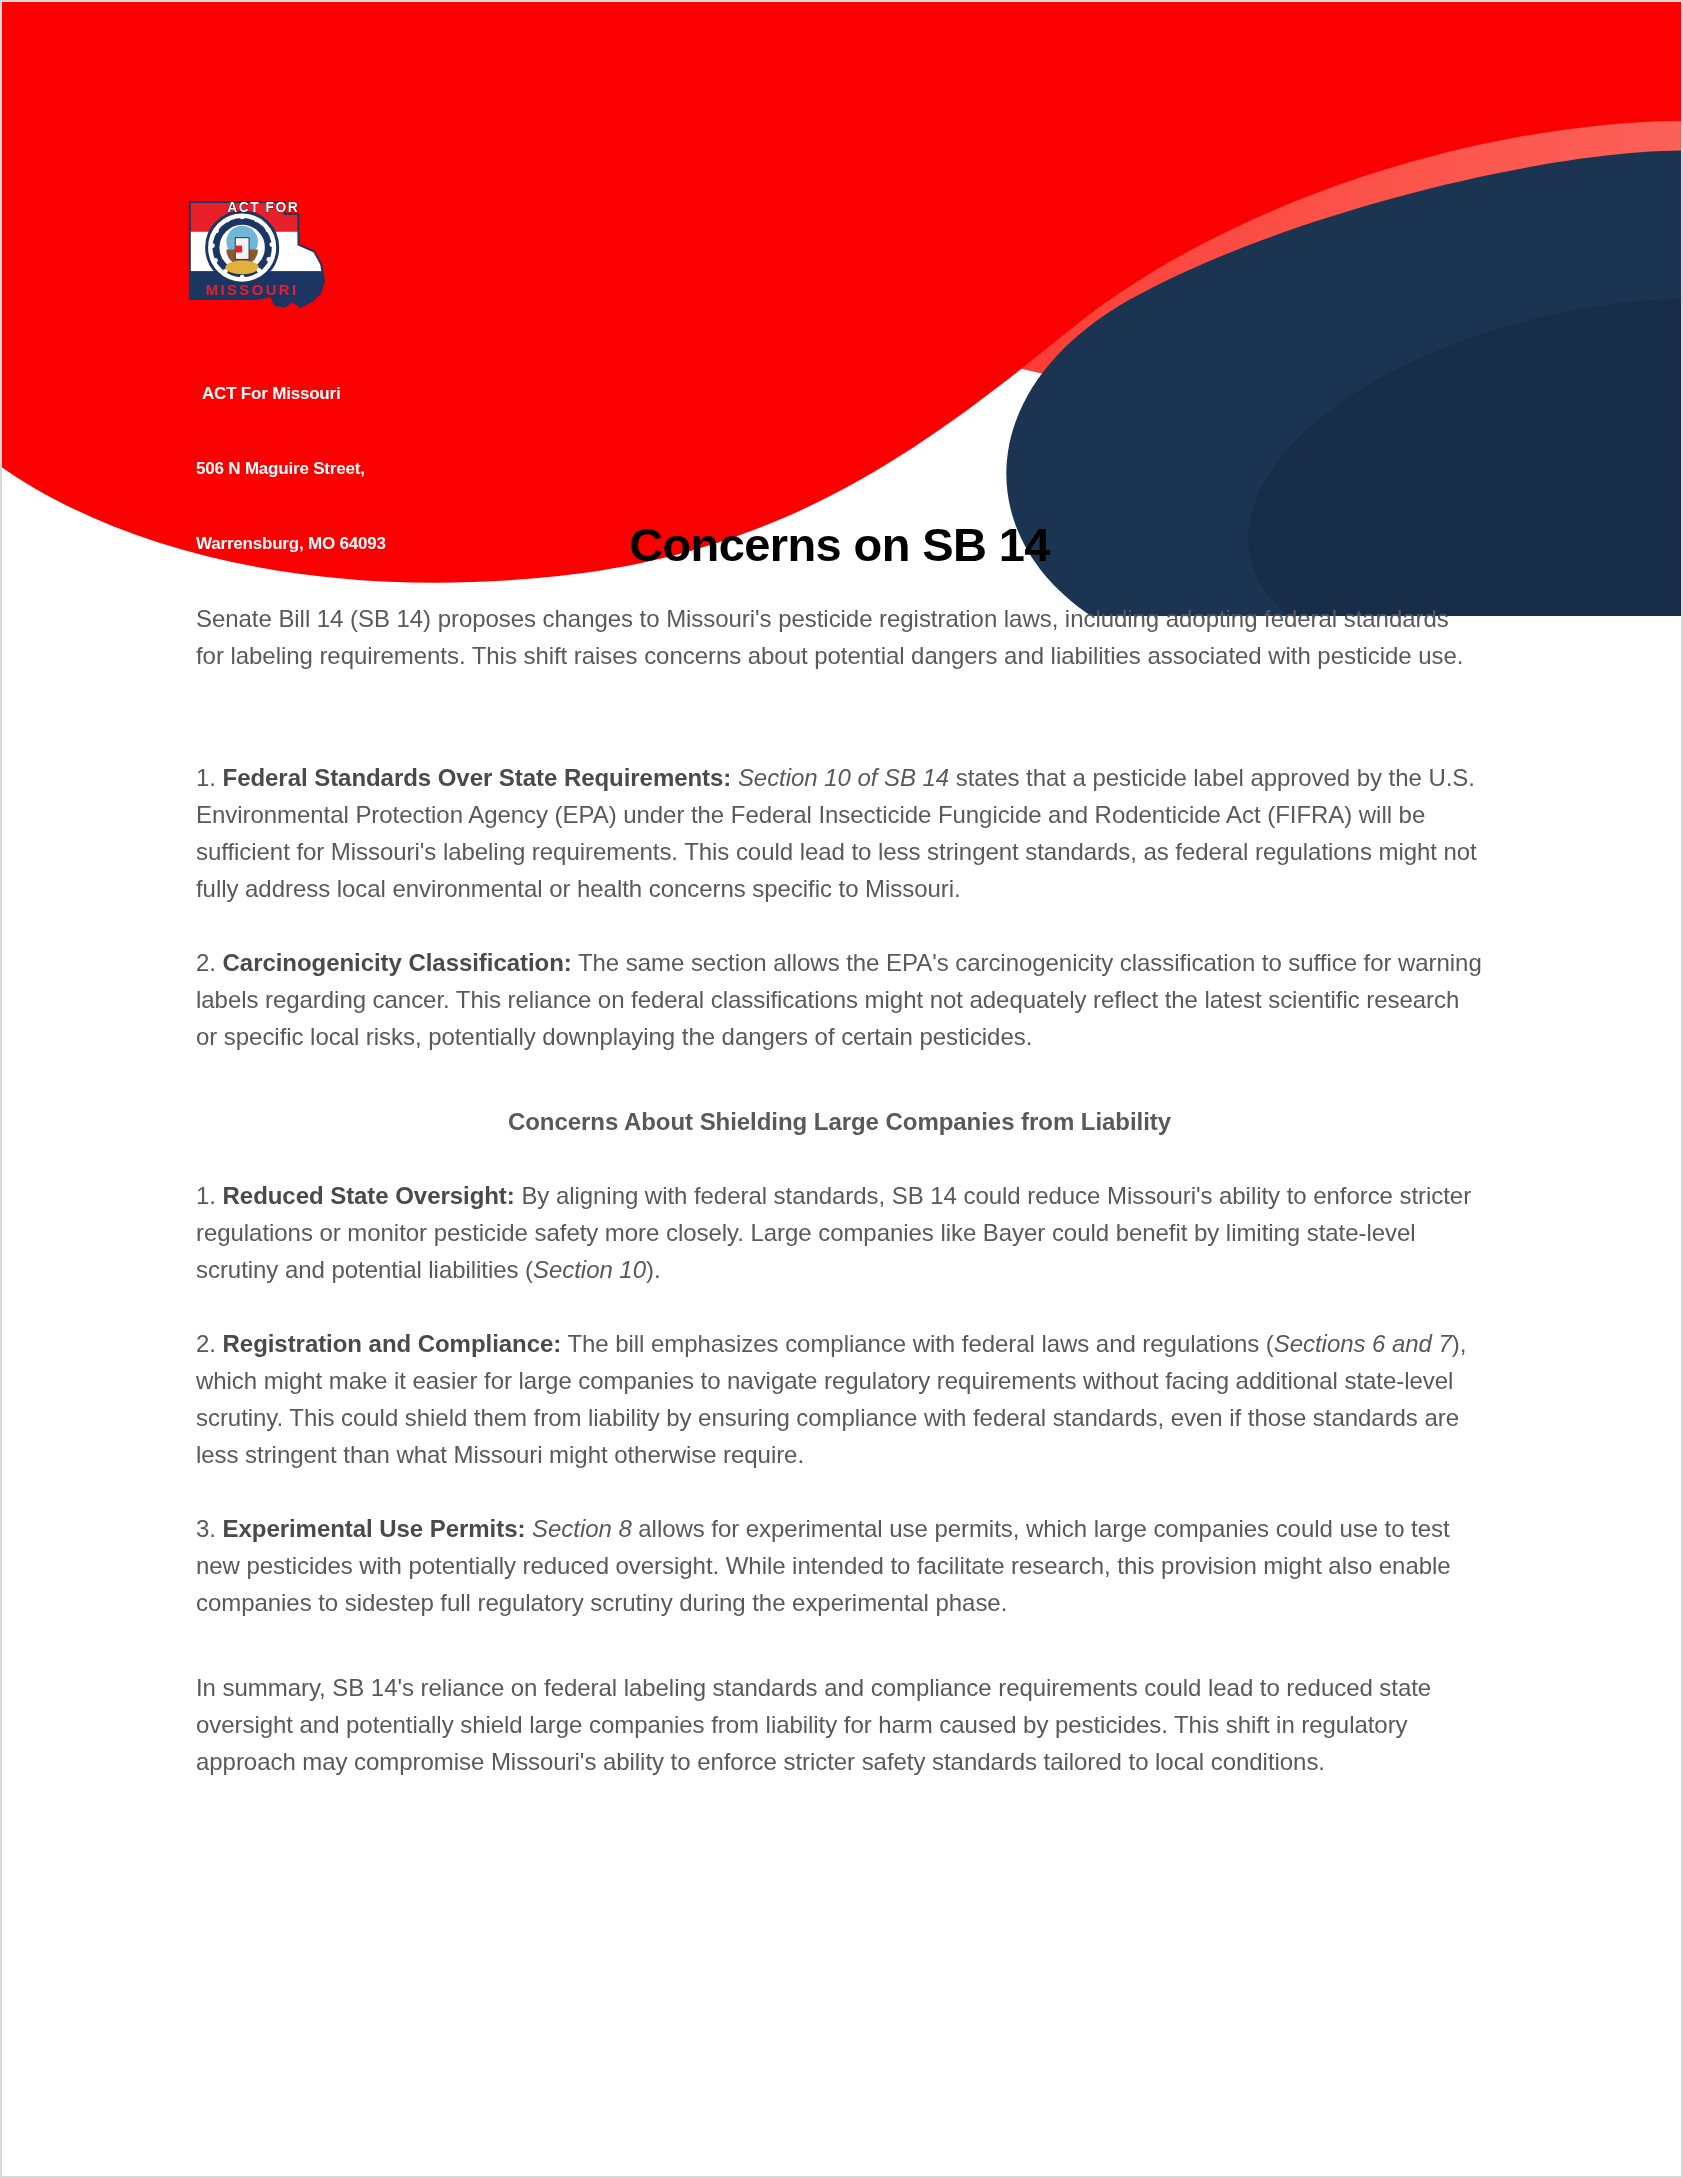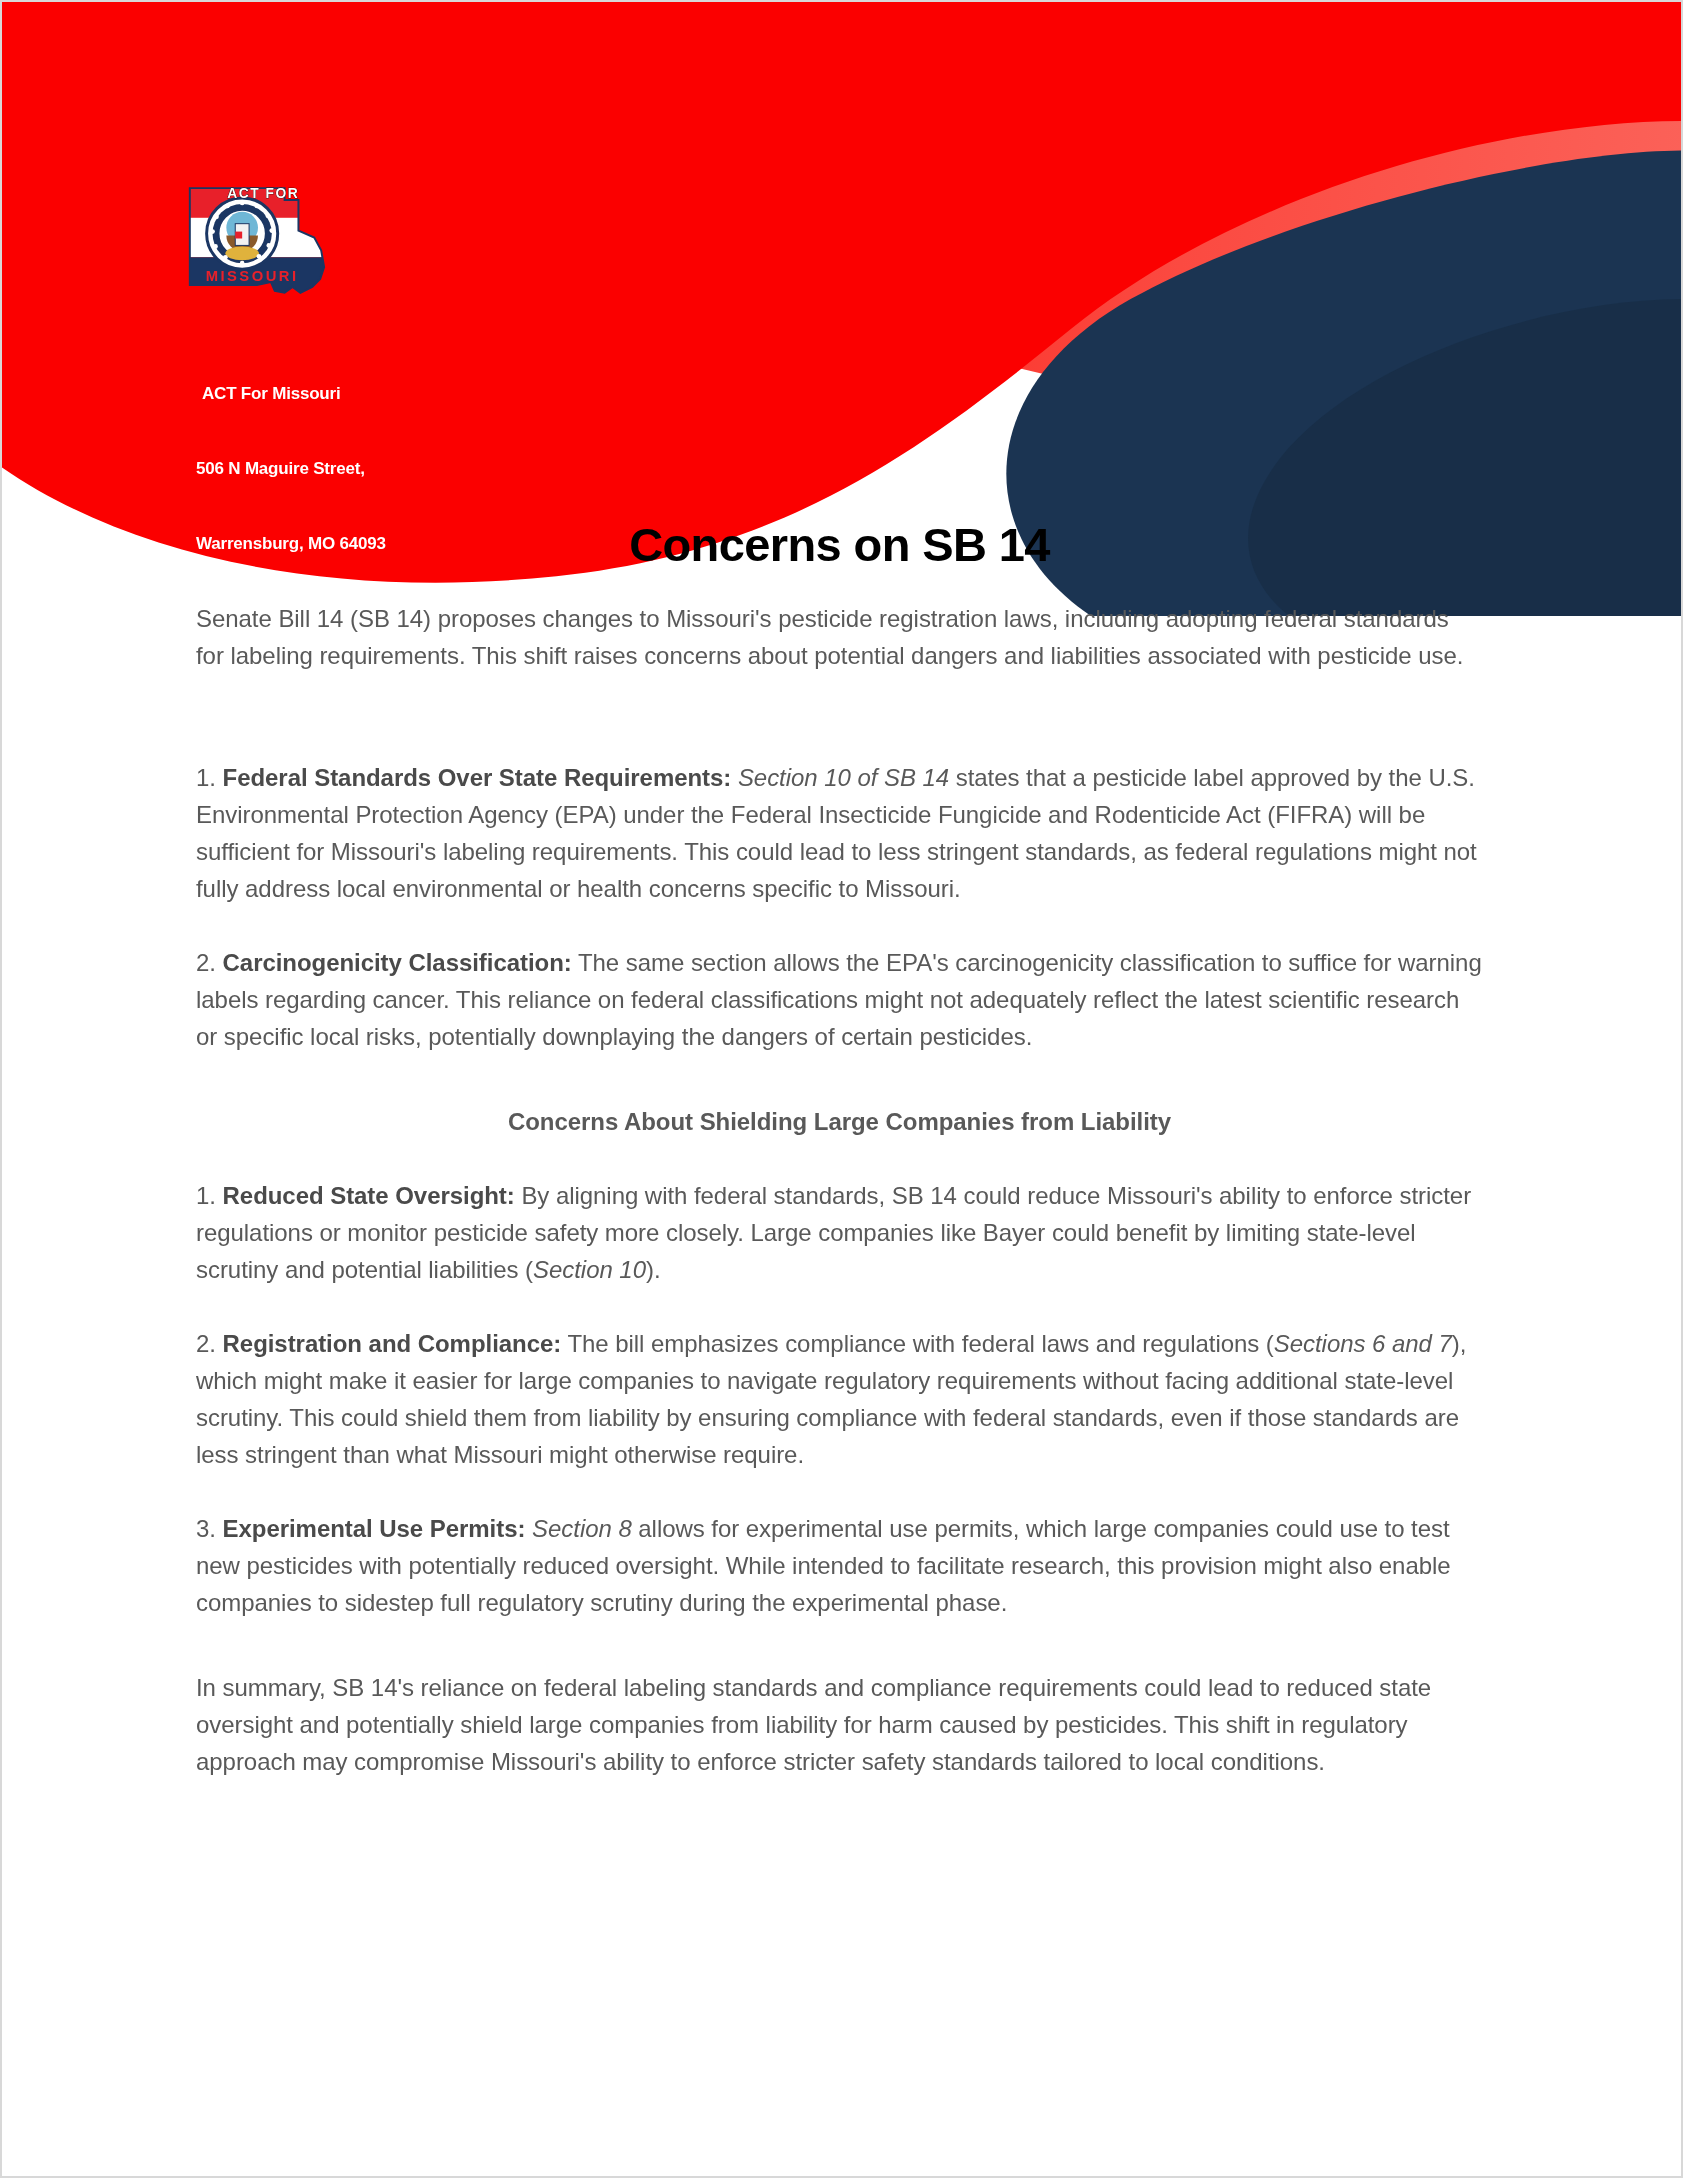--- a/index.html
+++ b/index.html
@@ -37,21 +37,21 @@
   .header-art svg {
     display: block;
     width: 1683px;
     height: 614px;
   }
 
   
   .logo-wrap {
     position: absolute;
     left: 174px;
-    top: 174px;
+    top: 188px;
     width: 158px;
     height: 124px;
   }
   .logo-wrap svg {
     display: block;
     width: 158px;
     height: 124px;
   }
 
   

